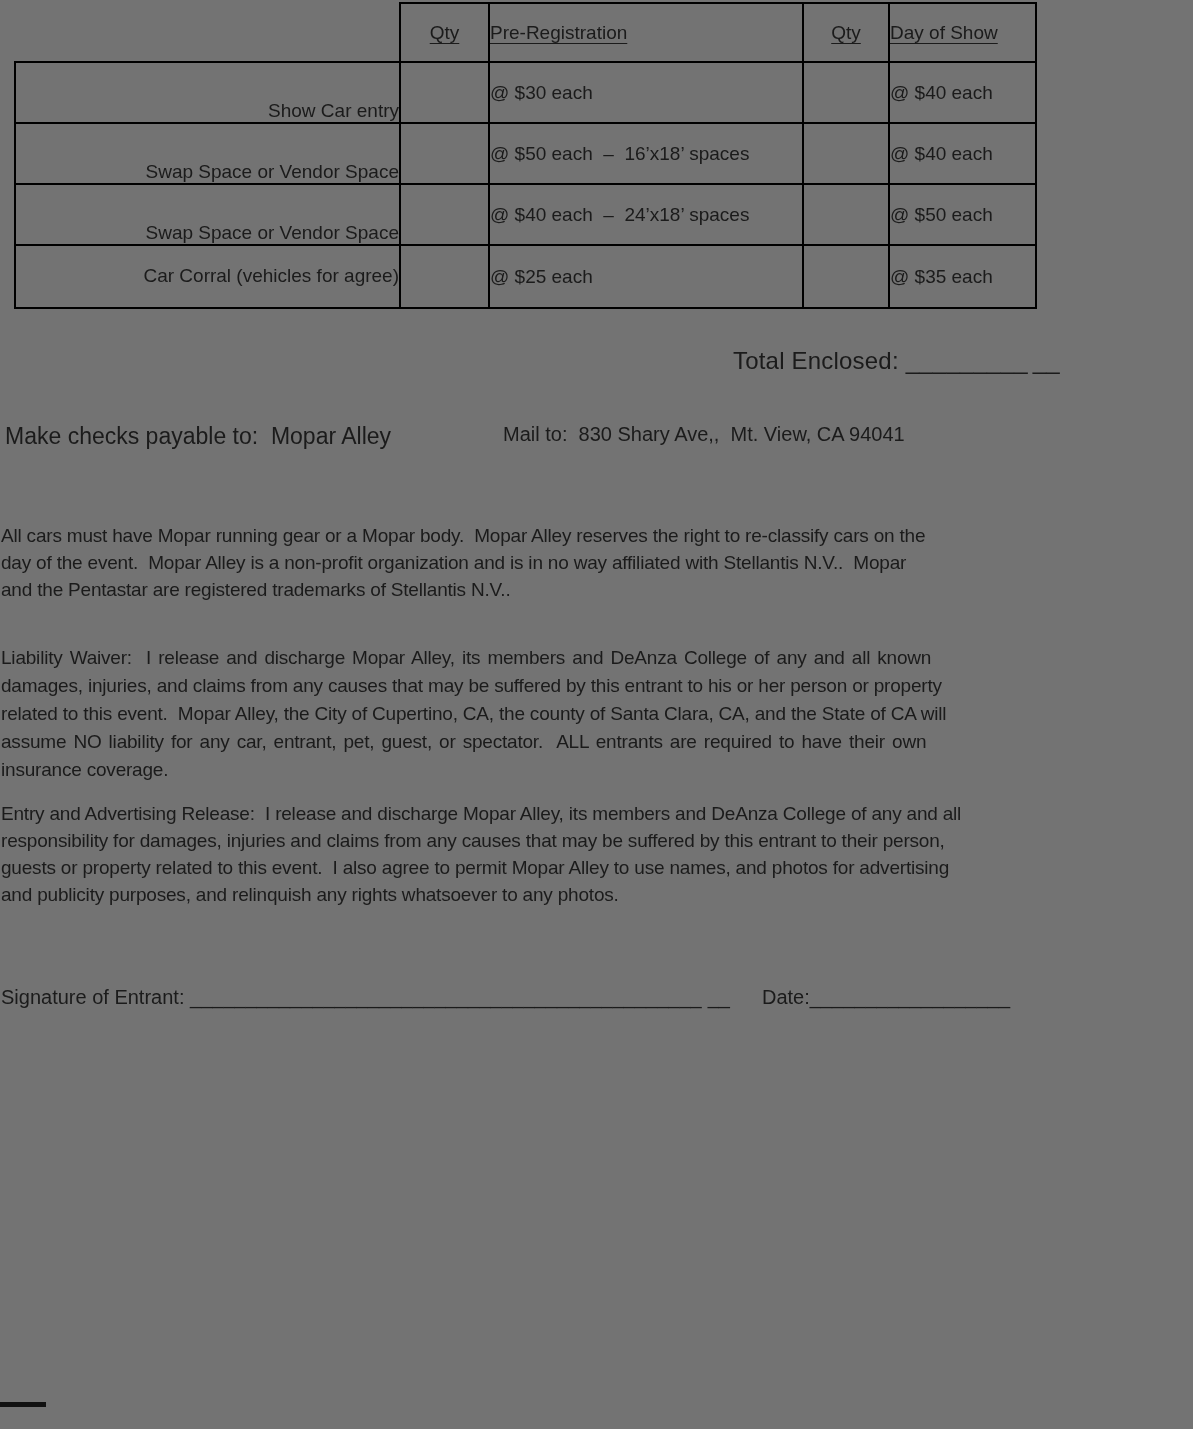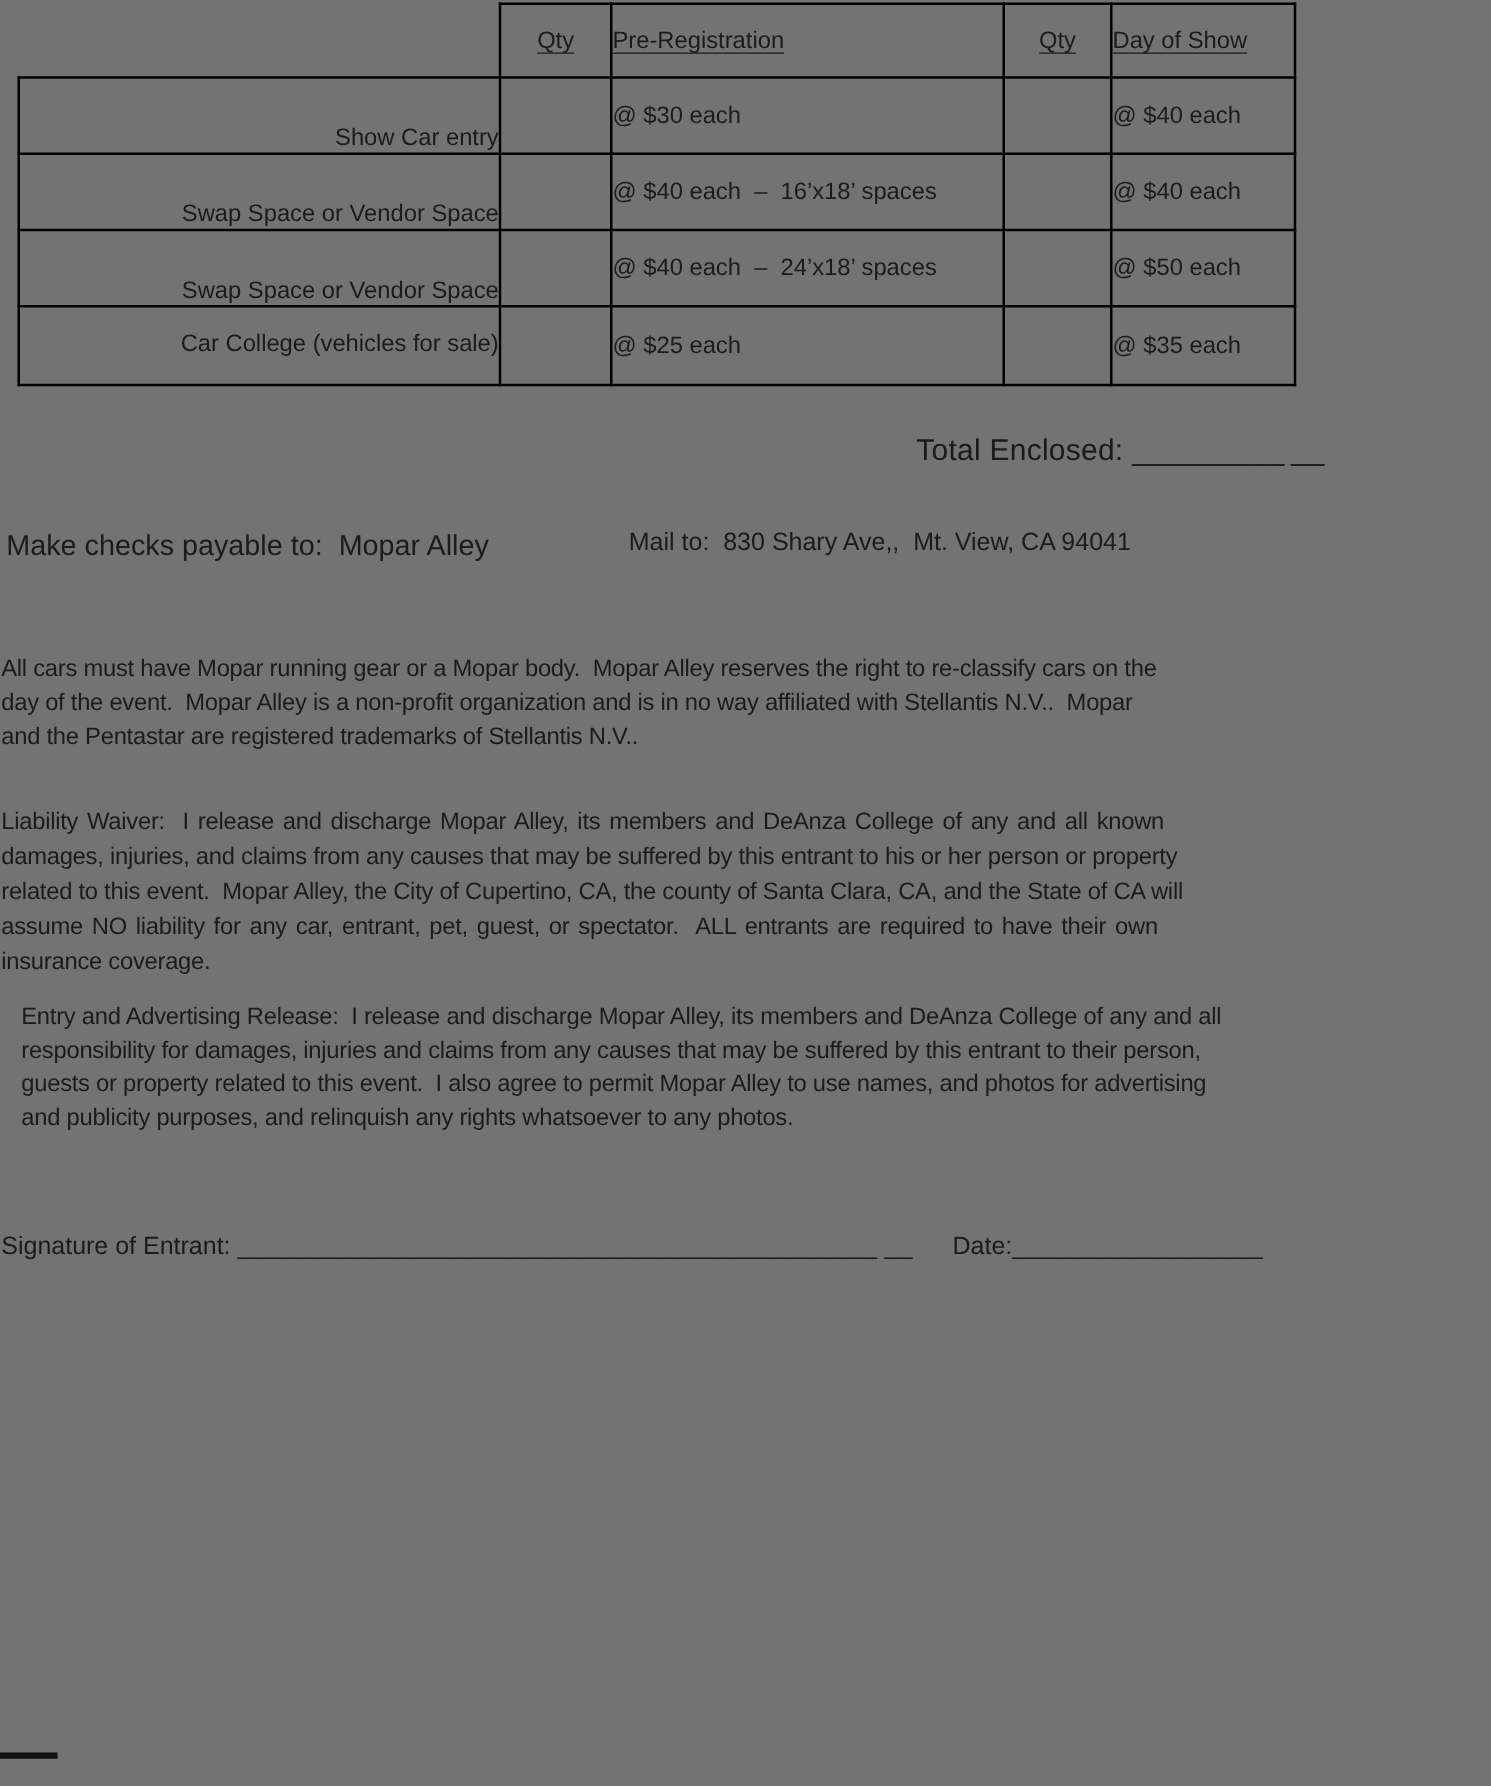--- a/index.html
+++ b/index.html
@@ -57,21 +57,21 @@
     left: 1px;
     font-size: 19px;
     letter-spacing: -0.2px;
   }
   .para .ln { white-space: pre; }
   .para-disclaimer { top: 522px; }
   .para-disclaimer .ln { line-height: 27px; }
   .para-liability { top: 644px; }
   .para-liability .ln { line-height: 28px; }
   .para-liability .ln.jl { word-spacing: 2px; }
-  .para-release { top: 800px; padding-left: 16px; }
+  .para-release { top: 800px; }
   .para-release .ln { line-height: 27px; }
 
   .sig-line { position: absolute; left: 1px; top: 986px; font-size: 20px; }
   .sig-line .tail { margin-left: 6px; }
   .date-line { position: absolute; left: 762px; top: 986px; font-size: 20px; }
 
   .corner-mark {
     position: absolute;
     left: 0;
     top: 1402px;
@@ -106,35 +106,35 @@
         <td class="lbl"><span class="pre">Show Car entry</span></td>
         <td><span class="pre"></span></td>
         <td class="price"><span class="pre">@ $30 each</span></td>
         <td><span class="pre"></span></td>
         <td class="price"><span class="pre">@ $40 each</span></td>
       </tr>
 
       <tr class="body-row">
         <td class="lbl"><span class="pre">Swap Space or Vendor Space</span></td>
         <td><span class="pre"></span></td>
-        <td class="price"><span class="pre">@ $40 each  –  16’x18’ spaces</span></td>
+        <td class="price"><span class="pre">@ $50 each  –  16’x18’ spaces</span></td>
         <td><span class="pre"></span></td>
         <td class="price"><span class="pre">@ $40 each</span></td>
       </tr>
 
       <tr class="body-row">
         <td class="lbl"><span class="pre">Swap Space or Vendor Space</span></td>
         <td><span class="pre"></span></td>
         <td class="price"><span class="pre">@ $40 each  –  24’x18’ spaces</span></td>
         <td><span class="pre"></span></td>
         <td class="price"><span class="pre">@ $50 each</span></td>
       </tr>
 
       <tr class="body-row centered">
-        <td class="lbl"><span class="pre">Car College (vehicles for sale)</span></td>
+        <td class="lbl"><span class="pre">Car Corral (vehicles for agree)</span></td>
         <td><span class="pre"></span></td>
         <td class="price"><span class="pre">@ $25 each</span></td>
         <td><span class="pre"></span></td>
         <td class="price"><span class="pre">@ $35 each</span></td>
       </tr>
     </tbody>
   </table>
 
   <div class="total-line">
     <span class="pre">Total Enclosed:</span><span class="pre blank1">_________</span><span class="pre blank2">__</span>

